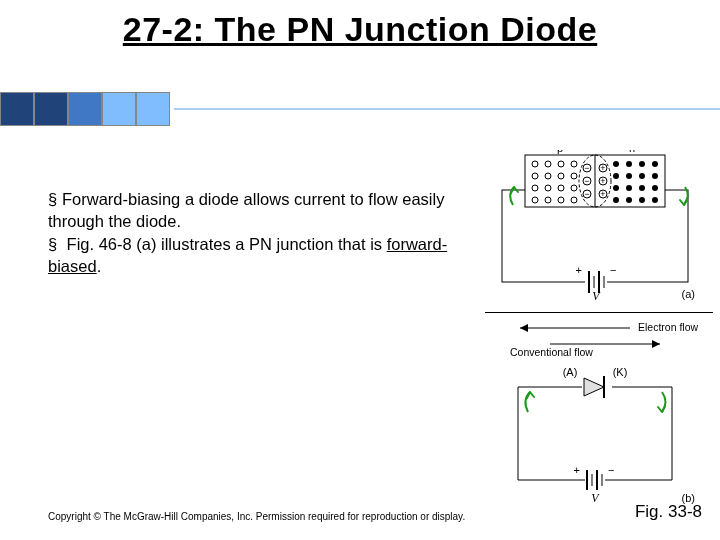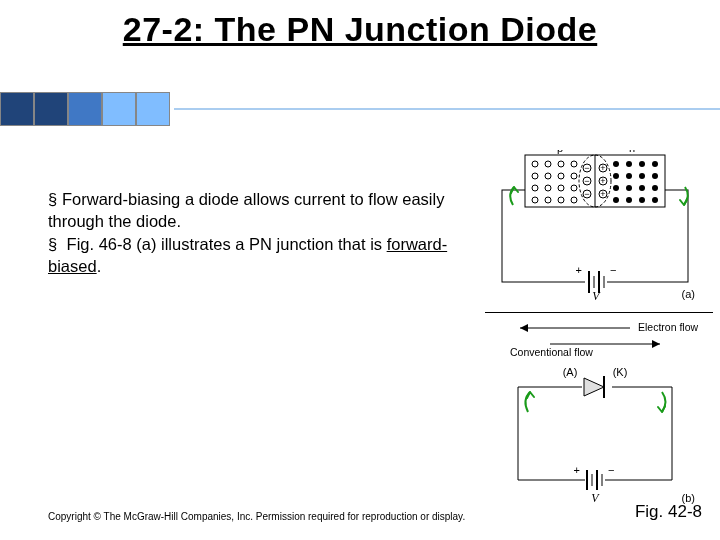--- a/index.html
+++ b/index.html
@@ -176,17 +176,17 @@
       <g stroke="#1a9b1a" stroke-width="2" fill="none">
         <path d="M 38 50 Q 32 38 40 30"></path>
         <path d="M 40 30 l -3 6 M 40 30 l 4 5" stroke-linecap="round"></path>
         <path d="M 172 30 Q 179 40 172 50"></path>
         <path d="M 172 50 l 3 -6 M 172 50 l -4 -5" stroke-linecap="round"></path>
       </g>
       <text x="205" y="140" class="ann" text-anchor="end">(b)</text>
     </svg>
   </div>
 
-  <div class="fig-cap">Fig. 42-8</div>
+  <div class="fig-cap">Fig. 33-8</div>
 
   <div class="copyright">Copyright © The McGraw-Hill Companies, Inc. Permission required for reproduction or display.</div>
 
 </div>
 
 </body></html>

